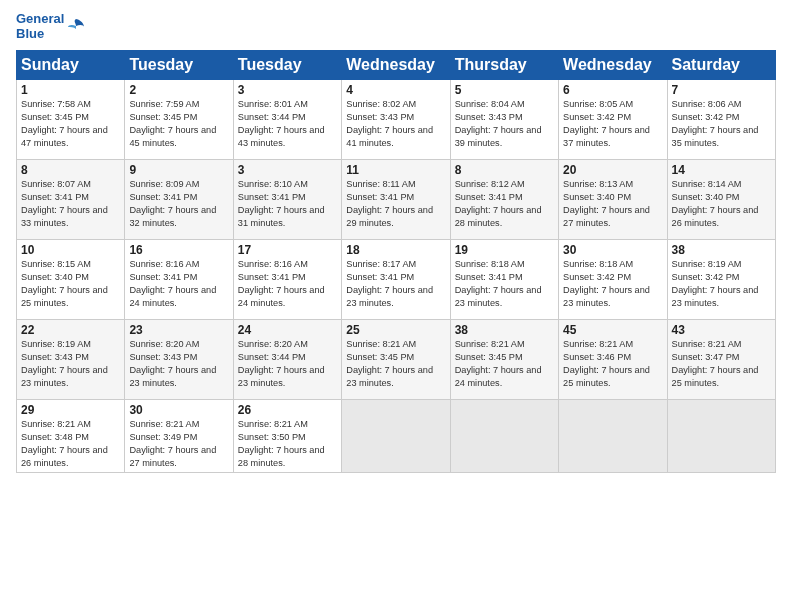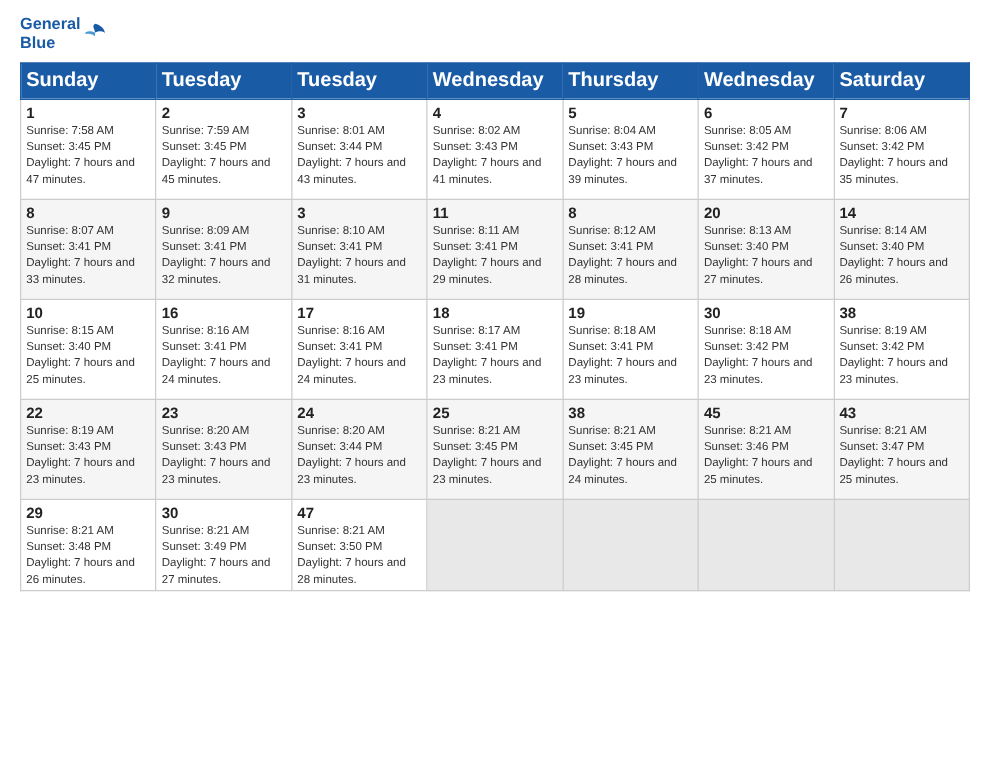--- a/index.html
+++ b/index.html
@@ -365,21 +365,21 @@
   </td>
           <td>
     <span class="day-num">30</span>
     <div class="day-info">
       Sunrise: 8:21 AM<br>
       Sunset: 3:49 PM<br>
       Daylight: 7 hours and 27 minutes.
     </div>
   </td>
           <td>
-    <span class="day-num">47</span>
+    <span class="day-num">26</span>
     <div class="day-info">
       Sunrise: 8:21 AM<br>
       Sunset: 3:50 PM<br>
       Daylight: 7 hours and 28 minutes.
     </div>
   </td>
           <td class="empty"></td>
           <td class="empty"></td>
           <td class="empty"></td>
           <td class="empty"></td>

